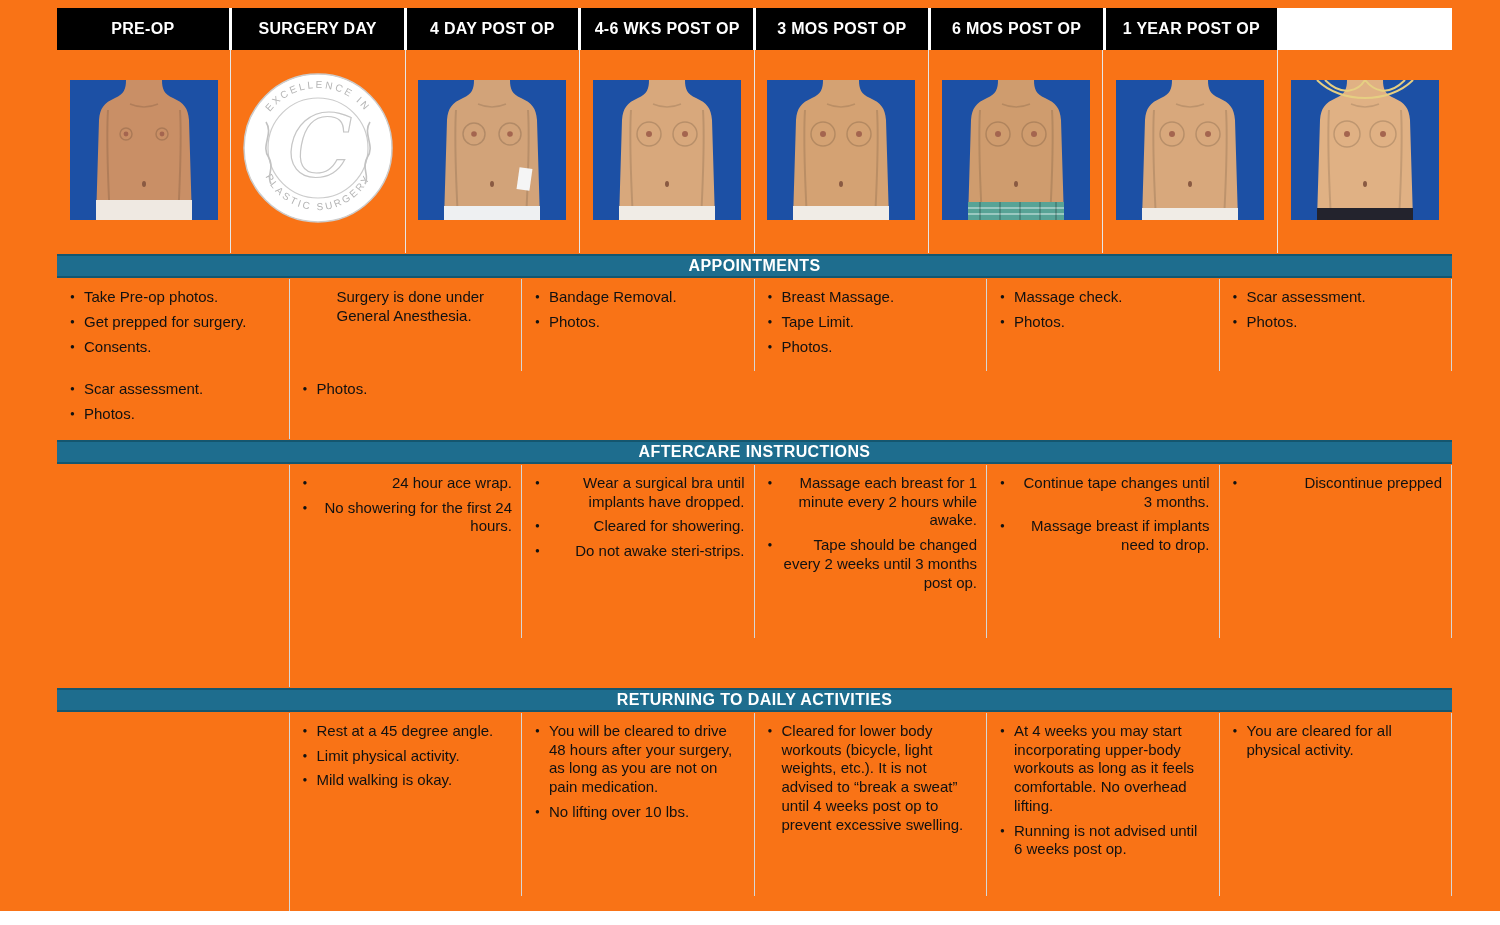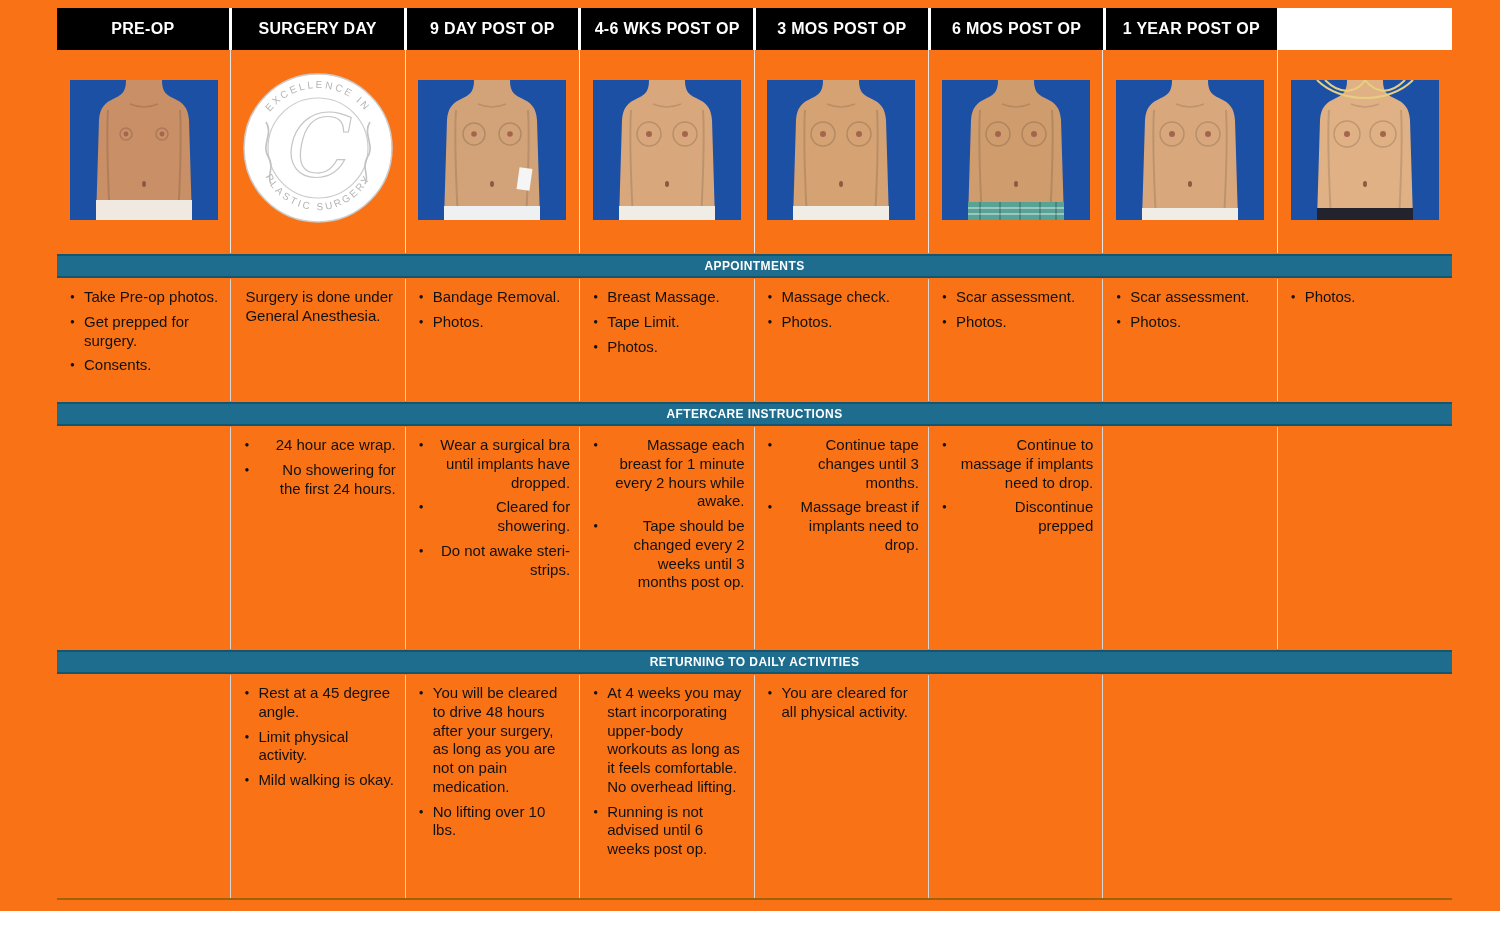--- a/index.html
+++ b/index.html
@@ -20,50 +20,50 @@
   
   .photo-row { display: grid; grid-template-columns: repeat(8, 1fr); height: 203px; }
   .photo-cell { display:flex; justify-content:center; align-items:flex-start; padding-top:30px; border-right:1px solid #e6e6e6; }
   .photo-cell:last-child { border-right:none; }
   .photo-frame { width:148px; height:140px; overflow:hidden; }
   .logo-frame { width:152px; height:152px; margin-top:-8px; }
 
   
   .banner {
     height: 24px; background:#1e6d8e; border-top:2px solid #14566f; border-bottom:2px solid #14566f;
-    color:#fff; font-weight:bold; font-size:12px; letter-spacing:.4px;
+    color:#fff; font-weight:bold; font-size:16px; letter-spacing:.4px;
     display:flex; align-items:center; justify-content:center; margin:1px 0;
   }
 
   
-  .content-row { display:grid; grid-template-columns: repeat(8, 1fr); }
+  .content-row { display:grid; grid-template-columns: repeat(6, 1fr); }
   .cell {
     border-right:1px solid #d6d6d6; padding:9px 9px 9px 12px;
     font-size:15px; line-height:1.25; color:#111;
   }
   .cell:last-child { border-right:none; }
   .row-appointments { min-height:122px; }
   .row-aftercare   { min-height:222px;text-align:right; }
   .row-activities  { min-height:225px; border-bottom:2px solid #a16207; }
 
   .item { position:relative; padding-left:15px; margin-bottom:6px; }
   .item::before { content:"●"; position:absolute; left:1px; top:4px; font-size:8px; color:#111; }
-  .item.plain { padding-left:2px; }
+  .item.plain { padding-left:2px;margin-left:33px; }
   .item.plain::before { content:""; }
 </style>
 </head>
 <body>
 
 <div class="sheet">
   <div class="timeline-table">
 
     <div class="header-row">
         <div class="th">PRE-OP</div>
         <div class="th">SURGERY  DAY</div>
-        <div class="th">9 DAY POST OP</div>
+        <div class="th">4 DAY POST OP</div>
         <div class="th">4-6 WKS POST OP</div>
         <div class="th">3 MOS POST OP</div>
         <div class="th">6 MOS POST OP</div>
         <div class="th">1 YEAR POST OP</div>
       </div>
 
     <div class="photo-row">
         <div class="photo-cell">
           <div class="photo-frame"><svg viewBox="0 0 148 140" width="148" height="140">
               <rect width="148" height="140" fill="#1c50a5"></rect>
@@ -241,21 +241,20 @@
         </div>
         <div class="cell">
           <div class="item">Massage each breast for 1 minute every 2 hours while awake.</div>
           <div class="item">Tape should be changed every 2 weeks until 3 months post op.</div>
         </div>
         <div class="cell">
           <div class="item">Continue tape changes until 3 months.</div>
           <div class="item">Massage breast if implants need to drop.</div>
         </div>
         <div class="cell">
-          <div class="item">Continue to massage if implants need to drop.</div>
           <div class="item">Discontinue prepped</div>
         </div>
         <div class="cell"></div>
         <div class="cell"></div>
       </div>
 
     <div class="banner">
       <span>RETURNING TO DAILY ACTIVITIES</span>
     </div>
     <div class="content-row row-activities">
@@ -263,20 +262,23 @@
         <div class="cell">
           <div class="item">Rest at a 45 degree angle.</div>
           <div class="item">Limit physical activity.</div>
           <div class="item">Mild walking is okay.</div>
         </div>
         <div class="cell">
           <div class="item">You will be cleared to drive 48 hours after your surgery, as long as you are not on pain medication.</div>
           <div class="item">No lifting over 10 lbs.</div>
         </div>
         <div class="cell">
+          <div class="item">Cleared for lower body workouts (bicycle, light weights, etc.).  It is not advised to “break a sweat” until 4 weeks post op to prevent excessive swelling.</div>
+        </div>
+        <div class="cell">
           <div class="item">At 4 weeks you may start incorporating upper-body workouts as long as it feels comfortable. No overhead lifting.</div>
           <div class="item">Running is not advised until 6 weeks post op.</div>
         </div>
         <div class="cell">
           <div class="item">You are cleared for all physical activity.</div>
         </div>
         <div class="cell"></div>
         <div class="cell"></div>
       </div>
 

